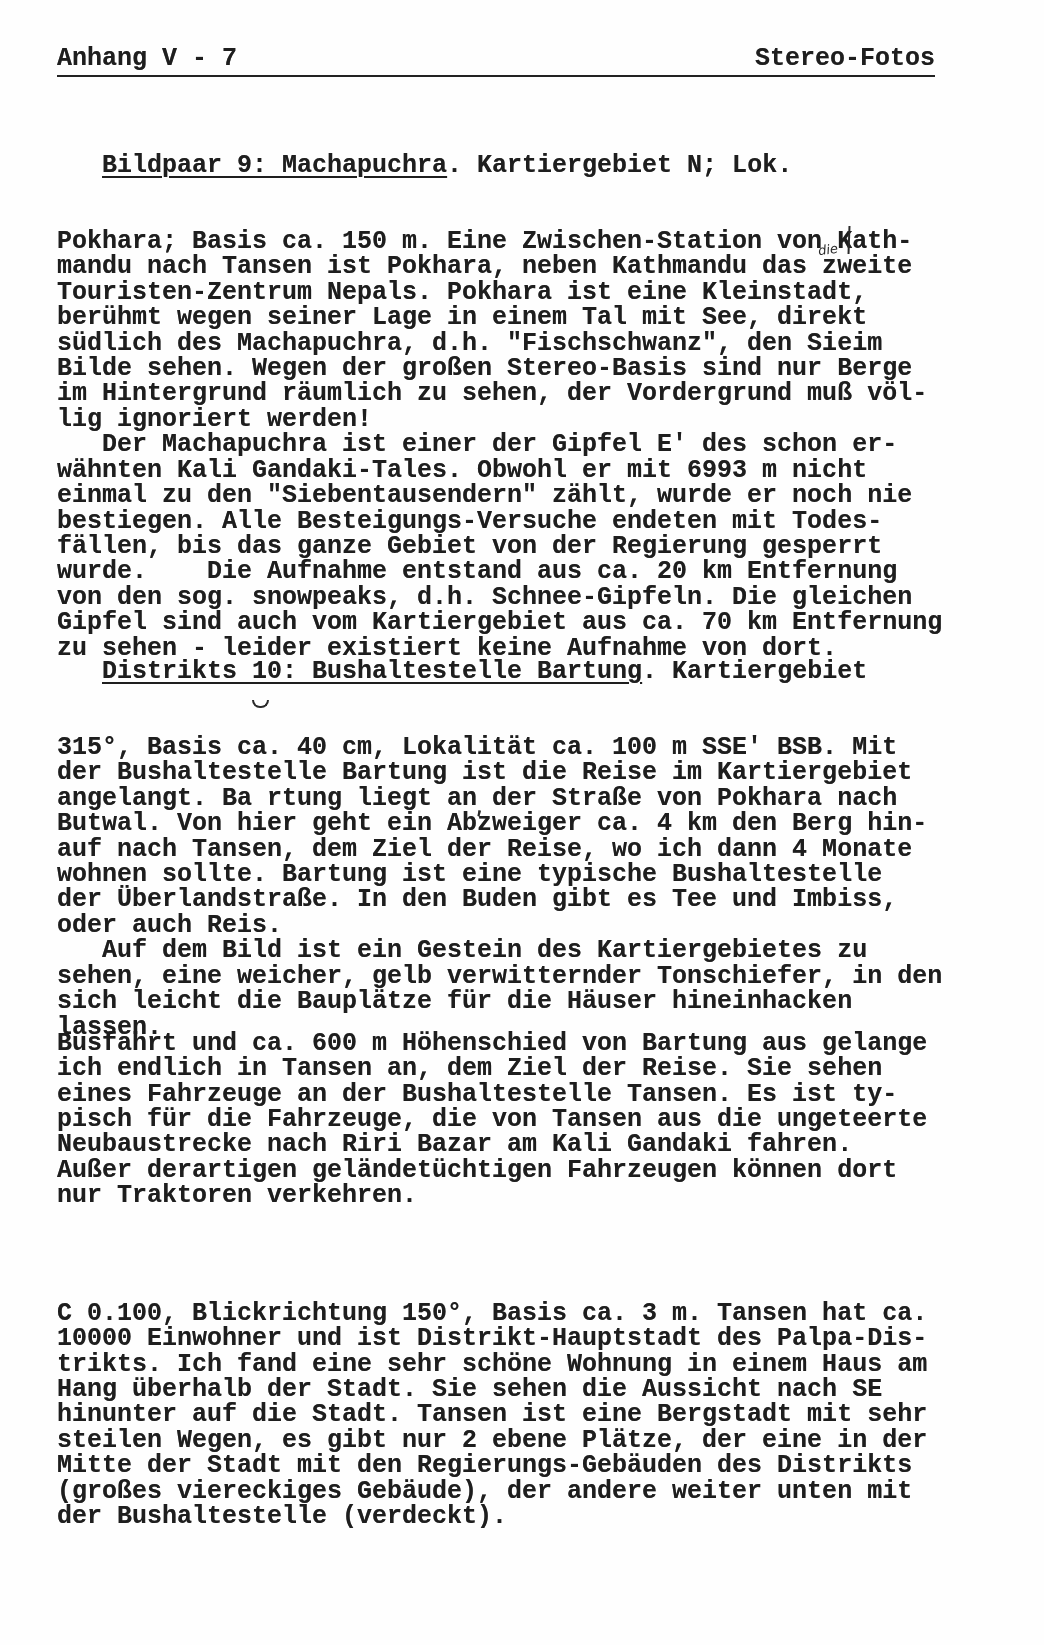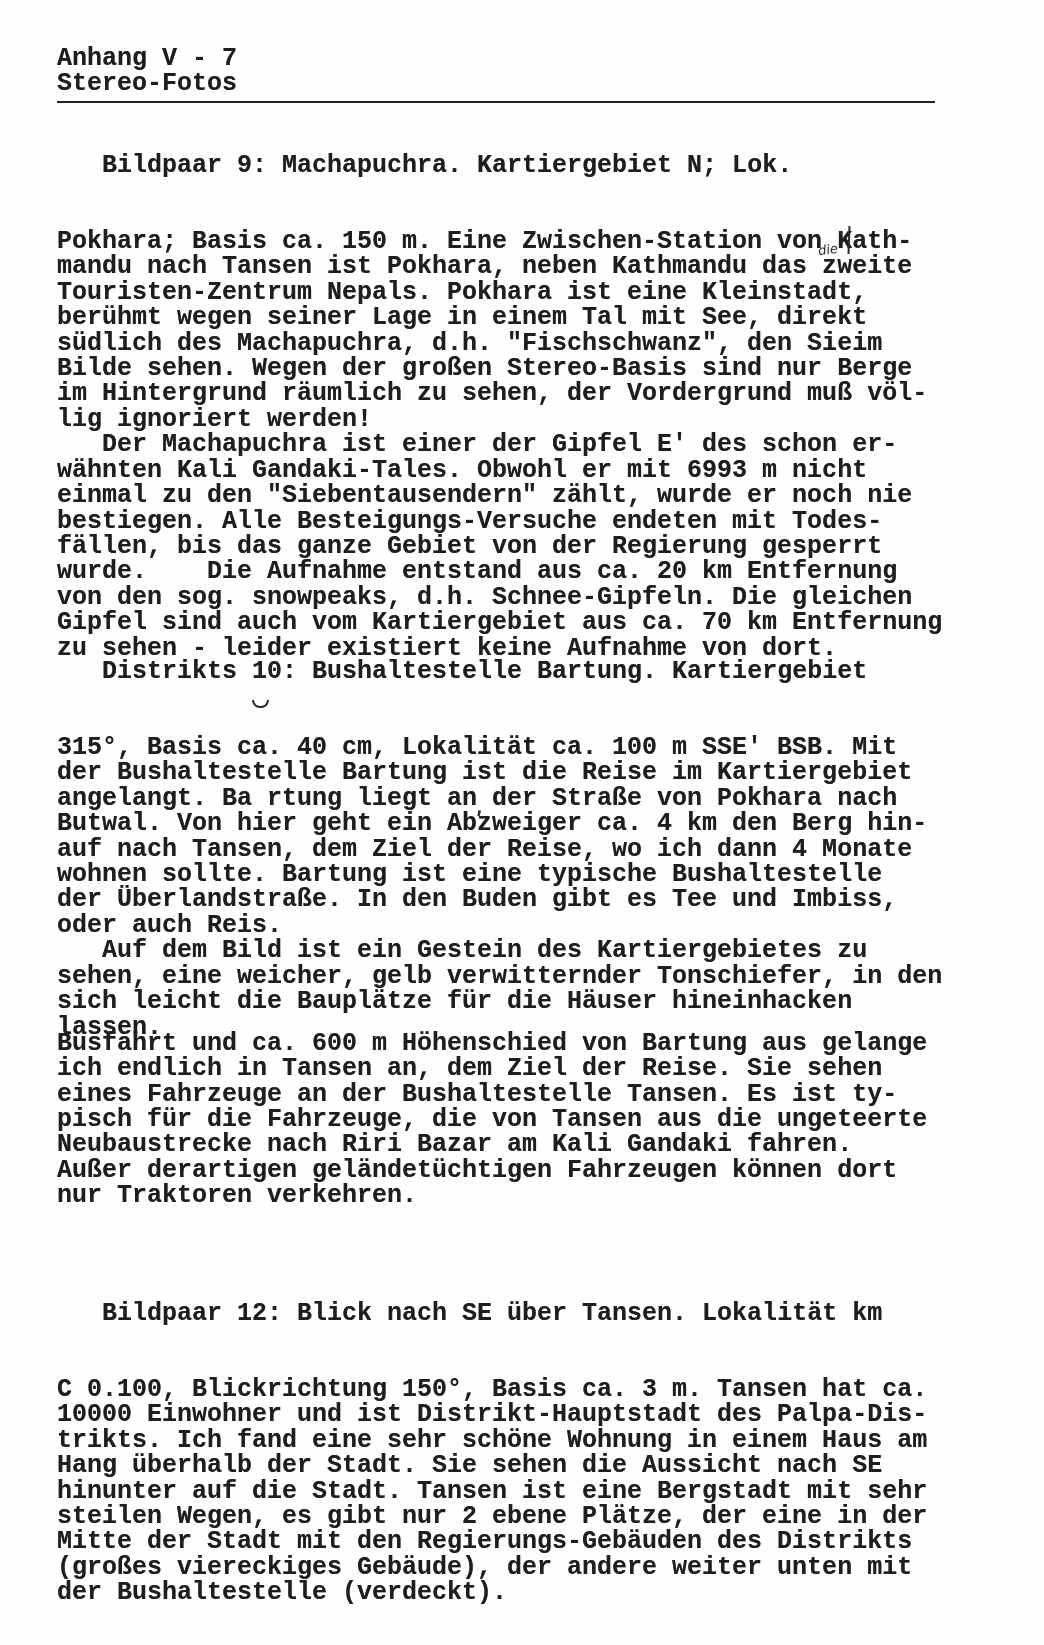--- a/index.html
+++ b/index.html
@@ -22,30 +22,30 @@
   }
   .header {
     position: absolute;
     left: 57px;
     top: 46px;
     width: 878px;
     display: flex;
     justify-content: space-between;
     border-bottom: 2px solid #222222;
     padding-bottom: 4px;
-    flex-direction: column;
   }
   .para {
     position: absolute;
     left: 57px;
     width: 940px;
     white-space: pre;
   }
   .pre { white-space: pre; }
   .hd {
+    text-decoration: underline;
     text-decoration-thickness: 2px;
     text-underline-offset: 4px;
   }
   
   .mark-bar {
     position: absolute;
     left: 848px;
     top: 226px;
     width: 2px;
     height: 28px;
@@ -136,21 +136,20 @@
     <div class="pre">Busfahrt und ca. 600 m Höhenschied von Bartung aus gelange
 ich endlich in Tansen an, dem Ziel der Reise. Sie sehen
 eines Fahrzeuge an der Bushaltestelle Tansen. Es ist ty-
 pisch für die Fahrzeuge, die von Tansen aus die ungeteerte
 Neubaustrecke nach Riri Bazar am Kali Gandaki fahren.
 Außer derartigen geländetüchtigen Fahrzeugen können dort
 nur Traktoren verkehren.</div>
   </div>
 
   <div class="para" style="top:1250px">
-    <div class="line1"><span class="pre">   </span><span class="hd">Bildpaar 12: Blick nach SE über Tansen</span><span class="pre">. Lokalität km</span></div>
     <div class="pre">C 0.100, Blickrichtung 150°, Basis ca. 3 m. Tansen hat ca.
 10000 Einwohner und ist Distrikt-Hauptstadt des Palpa-Dis-
 trikts. Ich fand eine sehr schöne Wohnung in einem Haus am
 Hang überhalb der Stadt. Sie sehen die Aussicht nach SE
 hinunter auf die Stadt. Tansen ist eine Bergstadt mit sehr
 steilen Wegen, es gibt nur 2 ebene Plätze, der eine in der
 Mitte der Stadt mit den Regierungs-Gebäuden des Distrikts
 (großes viereckiges Gebäude), der andere weiter unten mit
 der Bushaltestelle (verdeckt).</div>
   </div>

